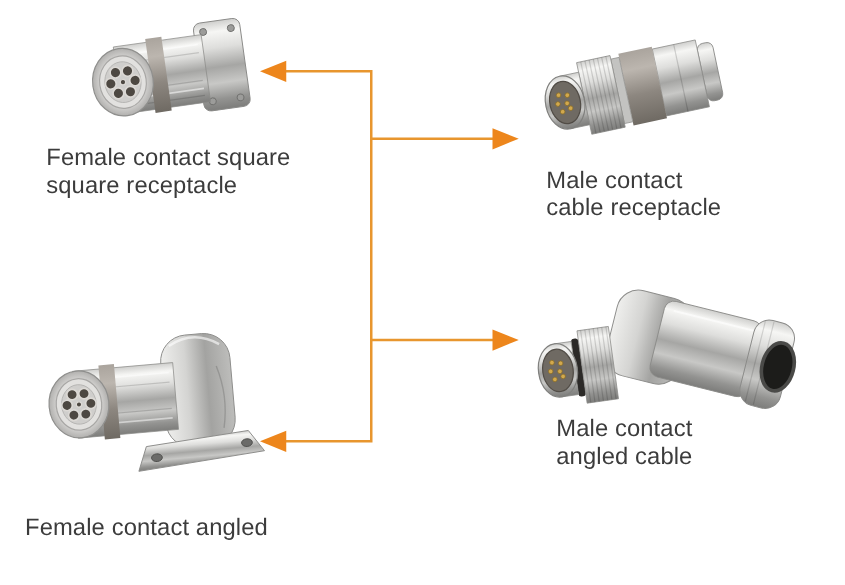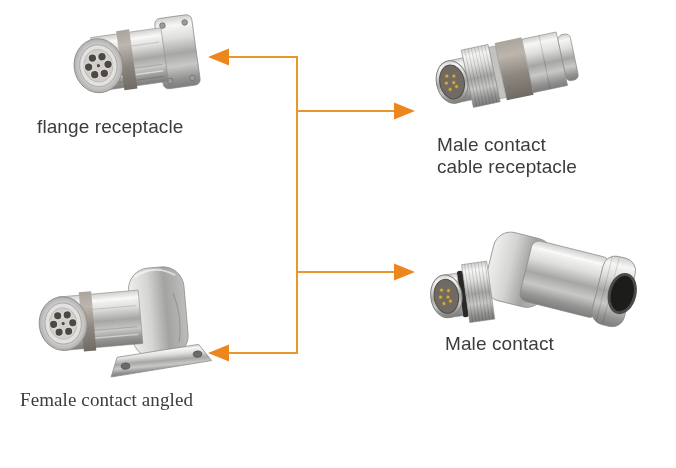--- a/index.html
+++ b/index.html
@@ -179,29 +179,31 @@
           <circle cx="24" cy="68" r="1.9"></circle>
             <circle cx="31.5" cy="69" r="1.9"></circle>
           <circle cx="26.5" cy="75" r="1.9"></circle>
             <circle cx="33.5" cy="73.5" r="1.9"></circle>
         </g>
       </g>
     </svg>
   </div>
 
   <div class="label" style="left:37px;top:116px;">
-    <div>flange receptacle</div>
+    <div>Female contact square</div>
+    <div>square receptacle</div>
   </div>
 
   <div class="label" style="left:437px;top:134px;">
     <div>Male contact</div>
     <div>cable receptacle</div>
   </div>
 
-  <div class="label" style="left:20px;top:389px;font-family:Liberation Serif, serif;">
+  <div class="label" style="left:20px;top:412px;">
     <div>Female contact angled</div>
   </div>
 
   <div class="label" style="left:445px;top:333px;">
     <div>Male contact</div>
+    <div>angled cable</div>
   </div>
 
 </div>
 
 </body></html>

